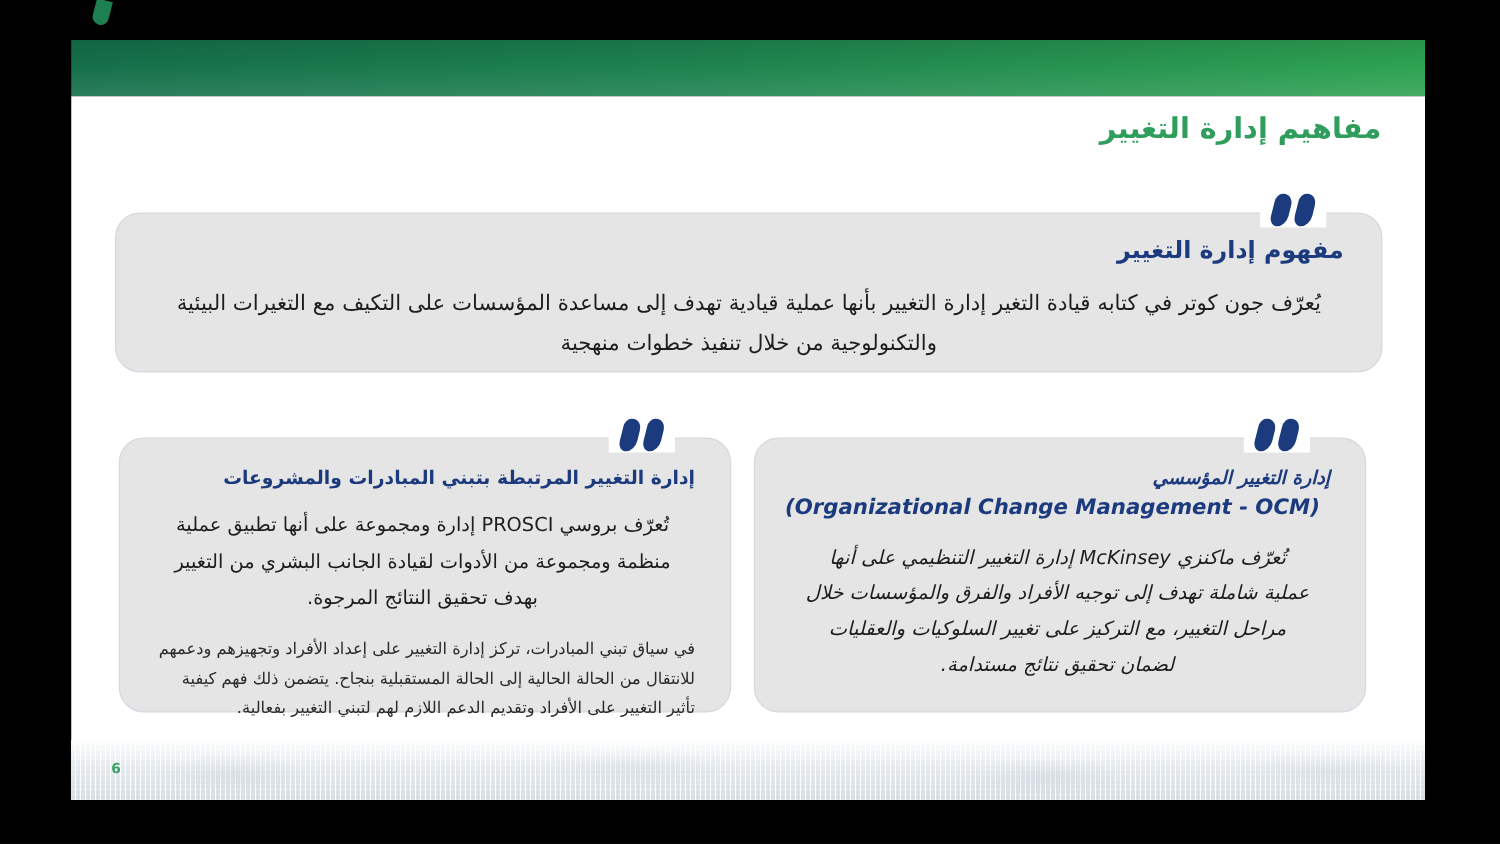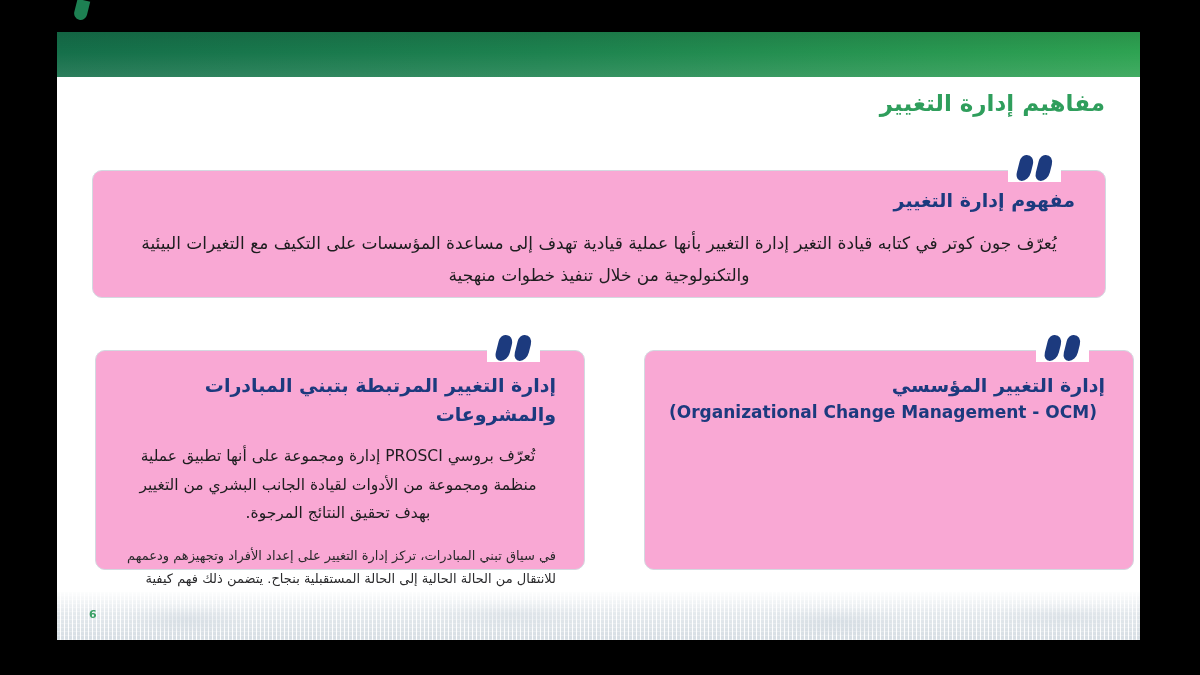--- a/index.html
+++ b/index.html
@@ -24,34 +24,34 @@
   .band::after{content:"";position:absolute;inset:0;
     background:linear-gradient(to bottom,rgba(0,0,0,0.10),rgba(255,255,255,0) 45%,rgba(255,255,255,0.10) 100%);}
   .corner-mark{position:absolute;left:75px;top:0;width:13px;height:20px;background:#1d8052;
     border-radius:0 0 9px 9px;transform:rotate(14deg);}
 
   
   .slide-title{position:absolute;top:90px;right:95px;margin:0;
     color:var(--title-green);font-size:23px;font-weight:bold;direction:rtl;text-align:center;}
 
   
-  .card{position:absolute;background:#f9a8d4;border:1.6px solid var(--card-border);
-    border-radius:10px;direction:rtl;box-sizing:border-box;}
+  .card{position:absolute;background:#e5e5e5;border:1.6px solid var(--card-border);
+    border-radius:20px;direction:rtl;box-sizing:border-box;}
   .card-concept{left:92px;top:170px;width:1014px;height:128px;padding:18px 30px 0 30px;}
-  .card-ocm{left:644px;top:350px;width:490px;height:220px;padding:20px 28px 0 24px;}
+  .card-ocm{left:603px;top:350px;width:490px;height:220px;padding:20px 28px 0 24px;font-style:italic;}
   .card-acm{left:95px;top:350px;width:490px;height:220px;padding:20px 28px 0 24px;}
 
   .qicon{position:absolute;top:-17px;right:44px;background:#ffffff;padding:1px 10px;
     display:flex;gap:5px;line-height:0;}
   .qm{display:inline-block;width:14px;height:26px;background:var(--heading-navy);
     border-radius:7px 12px 10px 10px / 9px 14px 12px 12px;transform:skewX(-14deg);}
 
   .card-heading{margin:0;color:var(--heading-navy);font-weight:bold;text-align:right;}
   .card-concept .card-heading{font-size:19px;margin-bottom:10px;}
-  .h-ar{display:block;font-size:19px;line-height:1.55;}
+  .h-ar{display:block;font-size:15px;line-height:1.55;}
   .h-en{display:block;font-size:17px;line-height:1.5;direction:ltr;text-align:left;}
 
   .card-body{margin:16px;color:var(--body-text);font-size:16.5px;line-height:1.95;text-align:center;}
   .card-concept .card-body{font-size:17px;line-height:1.9;}
   .card-ocm .card-body,.card-acm .card-body{margin-top:12px;font-size:15.5px;line-height:1.85;}
   .card-note{margin:4px 0 0 0;color:#2a2a2c;font-size:13px;line-height:1.8;text-align:right;}
 
   
   .mosaic{position:absolute;left:57px;top:592px;width:1083px;height:48px;
     background-color:#fff;
@@ -89,20 +89,21 @@
 
   <section class="card card-ocm">
     <div class="qicon">
       <span class="qm"></span>
       <span class="qm"></span>
     </div>
     <h2 class="card-heading">
       <span class="h-ar">إدارة التغيير المؤسسي</span>
       <span class="h-en">(Organizational Change Management - OCM)</span>
     </h2>
+    <p class="card-body">تُعرّف ماكنزي McKinsey إدارة التغيير التنظيمي على أنها عملية شاملة تهدف إلى توجيه الأفراد والفرق والمؤسسات خلال مراحل التغيير، مع التركيز على تغيير السلوكيات والعقليات لضمان تحقيق نتائج مستدامة.</p>
   </section>
 
   <section class="card card-acm">
     <div class="qicon">
       <span class="qm"></span>
       <span class="qm"></span>
     </div>
     <h2 class="card-heading">
       <span class="h-ar">إدارة التغيير المرتبطة بتبني المبادرات والمشروعات</span>
     </h2>

